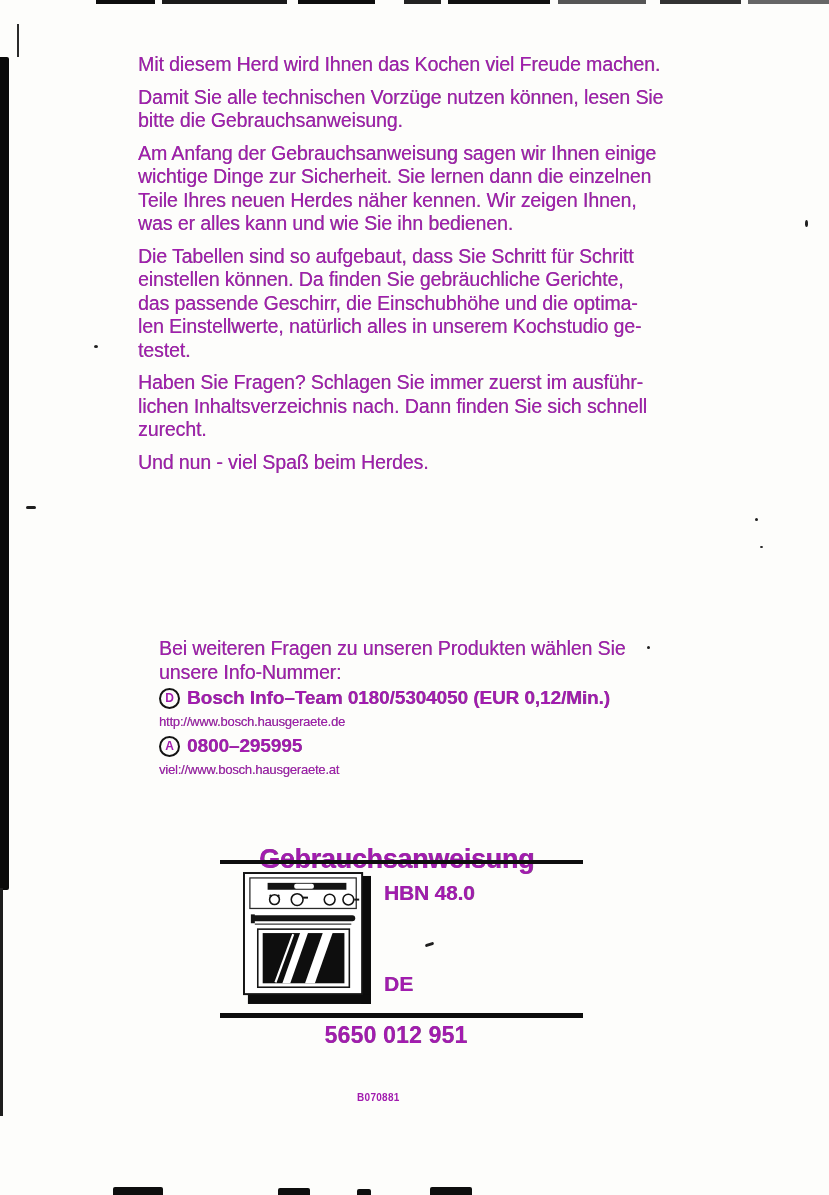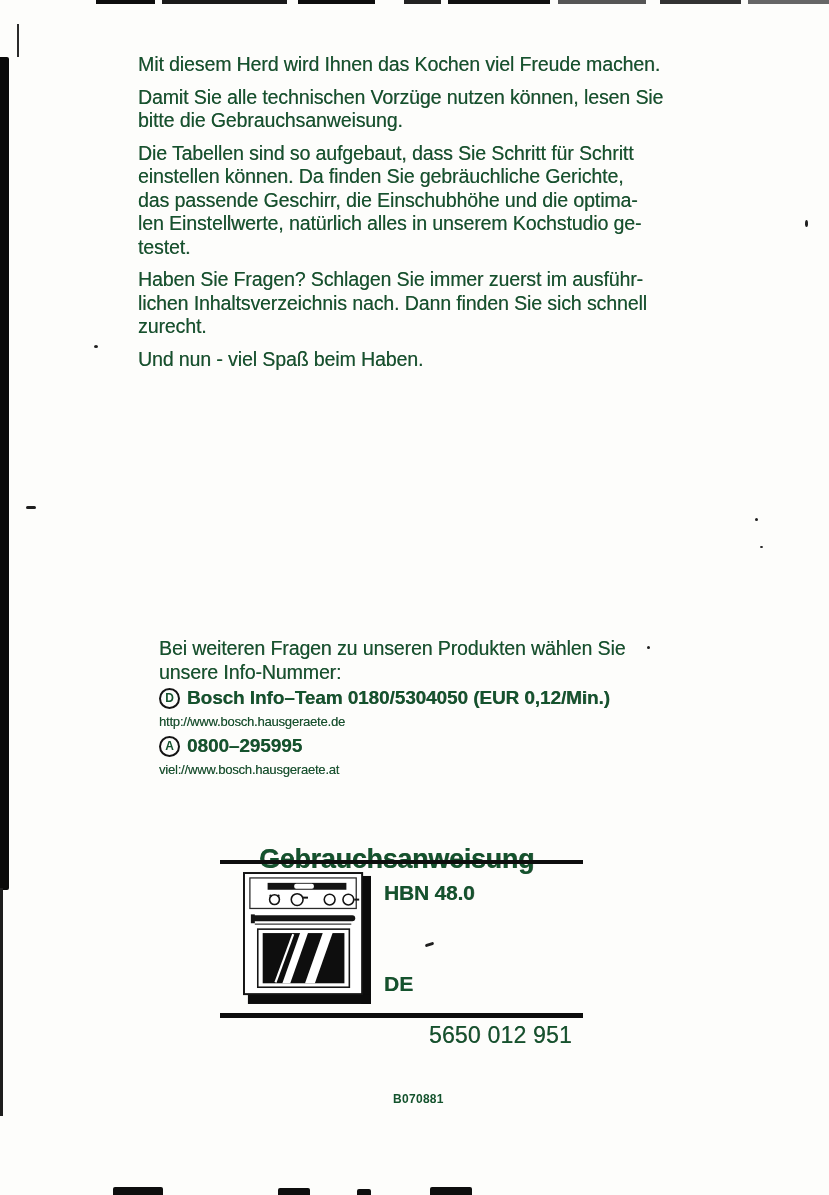--- a/index.html
+++ b/index.html
@@ -2,21 +2,21 @@
 <html><head>
 <meta charset="utf-8">
 <style>
   html,body{margin:0;padding:0;background:#888;}
   .page{
     position:relative;
     width:829px;height:1195px;
     background:#fdfdfb;
     overflow:hidden;
     font-family:"Liberation Sans","DejaVu Sans",sans-serif;
-    color:#14532d;
+    color:#a21caf;
     box-sizing:border-box;
   }
   
   .top-edge{
     position:absolute;top:0;left:96px;width:733px;height:5px;
     background:
       linear-gradient(90deg,
         #0d0d0d 0 8%, transparent 8% 9%,
         #1a1a1a 9% 26%, transparent 26% 27.5%,
         #0d0d0d 27.5% 38%, transparent 38% 42%,
@@ -55,22 +55,22 @@
     position:absolute;left:243px;top:828px;margin:16px;
     font-size:27px;font-weight:bold;letter-spacing:-0.3px;
     text-shadow:0.4px 0.4px 0 rgba(20,20,20,0.6);
   }
   .rule{position:absolute;left:220px;width:363px;background:#0d0d0d;}
   .rule-top{top:860px;height:4px;}
   .rule-bottom{top:1013px;height:5px;}
   .oven{position:absolute;left:243px;top:872px;}
   .model{position:absolute;left:384px;top:881px;font-size:21px;font-weight:bold;letter-spacing:-0.2px;text-shadow:0.3px 0.3px 0 rgba(20,20,20,0.6);text-align:right;}
   .lang{position:absolute;left:384px;top:972px;font-size:21px;font-weight:bold;text-shadow:0.3px 0.3px 0 rgba(20,20,20,0.6);}
-  .partnum{position:absolute;left:220px;top:1022px;width:352px;text-align:right;font-size:23px;font-weight:normal;letter-spacing:0.2px;text-shadow:0.3px 0.3px 0 rgba(20,20,20,0.6);}
-  .printcode{position:absolute;left:357px;top:1092px;font-size:12px;font-weight:bold;letter-spacing:0.3px;margin-left:36px;}
+  .partnum{position:absolute;left:220px;top:1022px;width:352px;text-align:center;font-size:23px;font-weight:bold;letter-spacing:0.2px;text-shadow:0.3px 0.3px 0 rgba(20,20,20,0.6);}
+  .printcode{position:absolute;left:357px;top:1092px;font-size:10px;font-weight:bold;letter-spacing:0.3px;}
 </style>
 </head>
 <body>
 
 <div class="page">
 
   <div class="top-edge"></div>
   <div class="left-bar"></div>
   <div class="left-bar-thin"></div>
   <div class="left-tick"></div>
@@ -83,29 +83,33 @@
   <div class="speck" style="left:425px;top:943px;width:9px;height:3px;border-radius:2px;transform:rotate(-18deg);"></div>
   <div class="smudge" style="left:113px;top:1187px;width:50px;height:8px;"></div>
   <div class="smudge" style="left:278px;top:1188px;width:32px;height:7px;"></div>
   <div class="smudge" style="left:357px;top:1189px;width:14px;height:6px;"></div>
   <div class="smudge" style="left:430px;top:1187px;width:42px;height:8px;"></div>
 
   <div class="text-block">
     <p class="para">Mit diesem Herd wird Ihnen das Kochen viel Freude machen.</p>
     <p class="para">Damit Sie alle technischen Vorzüge nutzen können, lesen Sie
 bitte die Gebrauchsanweisung.</p>
+    <p class="para">Am Anfang der Gebrauchsanweisung sagen wir Ihnen einige
+wichtige Dinge zur Sicherheit. Sie lernen dann die einzelnen
+Teile Ihres neuen Herdes näher kennen. Wir zeigen Ihnen,
+was er alles kann und wie Sie ihn bedienen.</p>
     <p class="para">Die Tabellen sind so aufgebaut, dass Sie Schritt für Schritt
 einstellen können. Da finden Sie gebräuchliche Gerichte,
 das passende Geschirr, die Einschubhöhe und die optima-
 len Einstellwerte, natürlich alles in unserem Kochstudio ge-
 testet.</p>
     <p class="para">Haben Sie Fragen? Schlagen Sie immer zuerst im ausführ-
 lichen Inhaltsverzeichnis nach. Dann finden Sie sich schnell
 zurecht.</p>
-    <p class="para">Und nun - viel Spaß beim Haben.</p>
+    <p class="para">Und nun - viel Spaß beim Herdes.</p>
   </div>
 
   <div class="contact">
     <p class="para">Bei weiteren Fragen zu unseren Produkten wählen Sie
 unsere Info-Nummer:</p>
     <div class="entry">
       <span class="cc">D</span>
       <span>Bosch Info–Team 0180/5304050 (EUR 0,12/Min.)</span>
     </div>
     <div class="url">http://www.bosch.hausgeraete.de</div>

